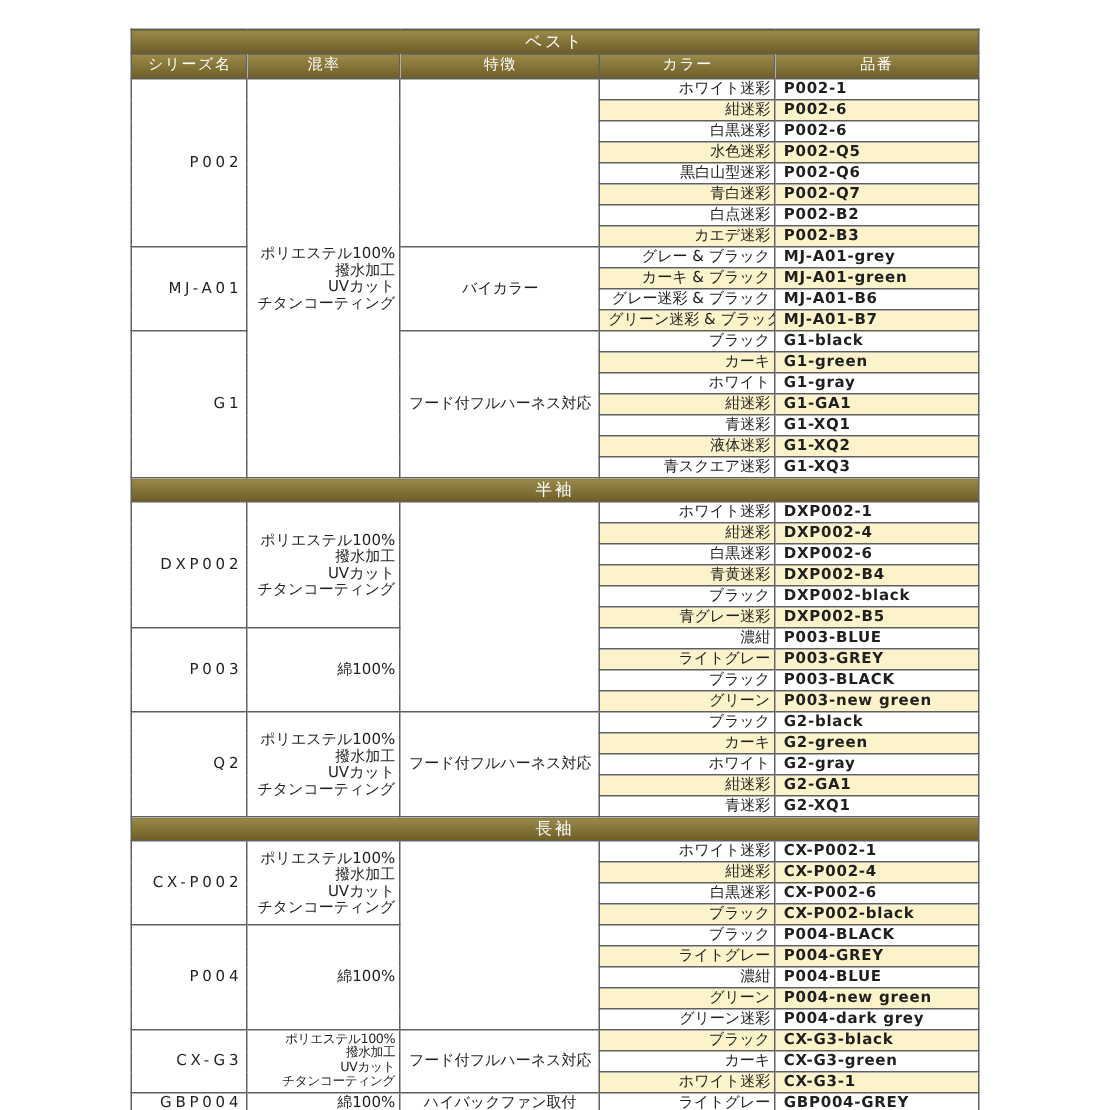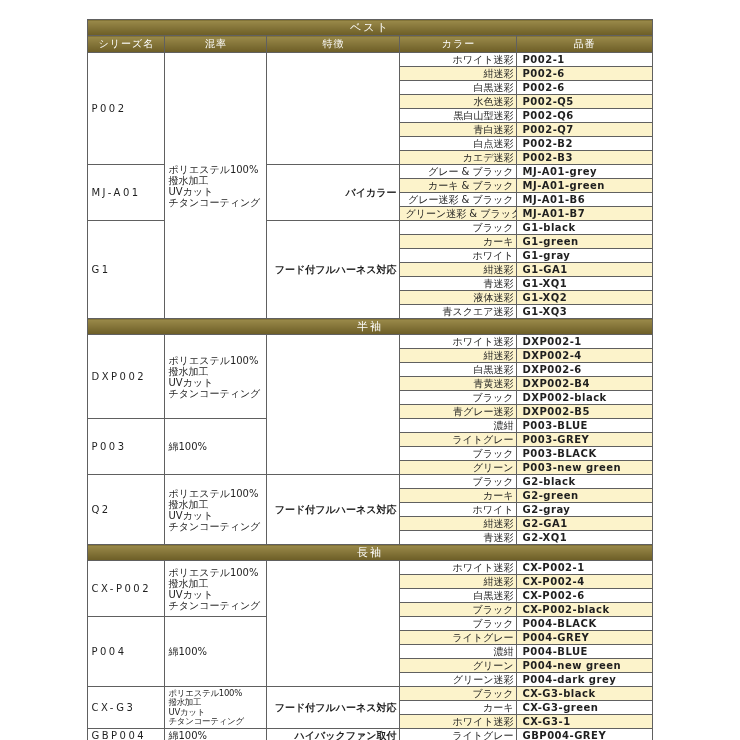--- a/index.html
+++ b/index.html
@@ -41,28 +41,28 @@
   }
   .col-header th{
     height:16px;
     background:linear-gradient(180deg,var(--hdr-top),var(--hdr-bot));
     color:var(--hdr-text);
     font-weight:normal;
     font-size:10px;
     text-align:center;
     letter-spacing:1px;
   }
-  .series-cell{text-align:left;letter-spacing:2.5px;}
+  .series-cell{text-align:right;letter-spacing:2.5px;}
   .blend-cell{
-    text-align:left;
+    text-align:right;
     white-space:pre-line;
     line-height:11px;
   }
   .blend-cell.tight{font-size:8.5px;line-height:9.5px;letter-spacing:-0.3px;}
-  .feature-cell{text-align:right;font-weight:bold;}
+  .feature-cell{text-align:center;}
   .color-cell{text-align:right;padding-left:5px;}
   .code-cell{text-align:left;padding-left:5px;letter-spacing:0.5px;font-weight:bold;}
   .hl{background:var(--hl);}
 </style>
 </head>
 <body>
 
 <div class="page">
   <table>
     <colgroup>

